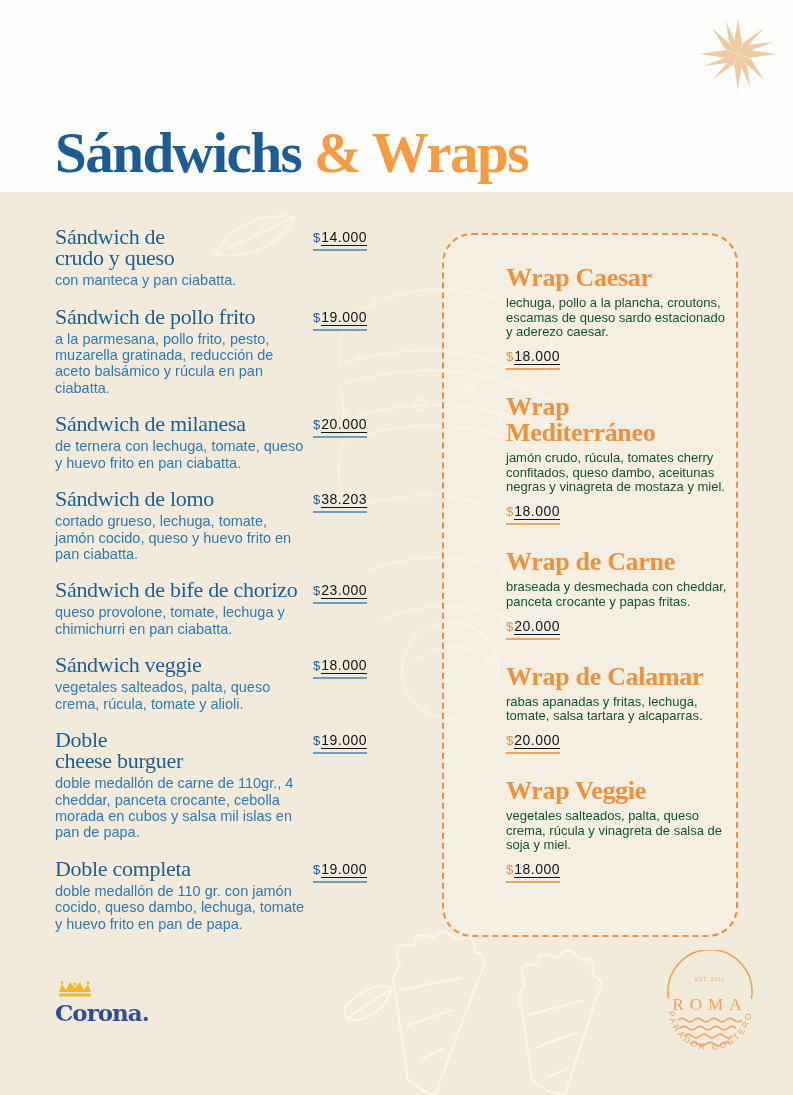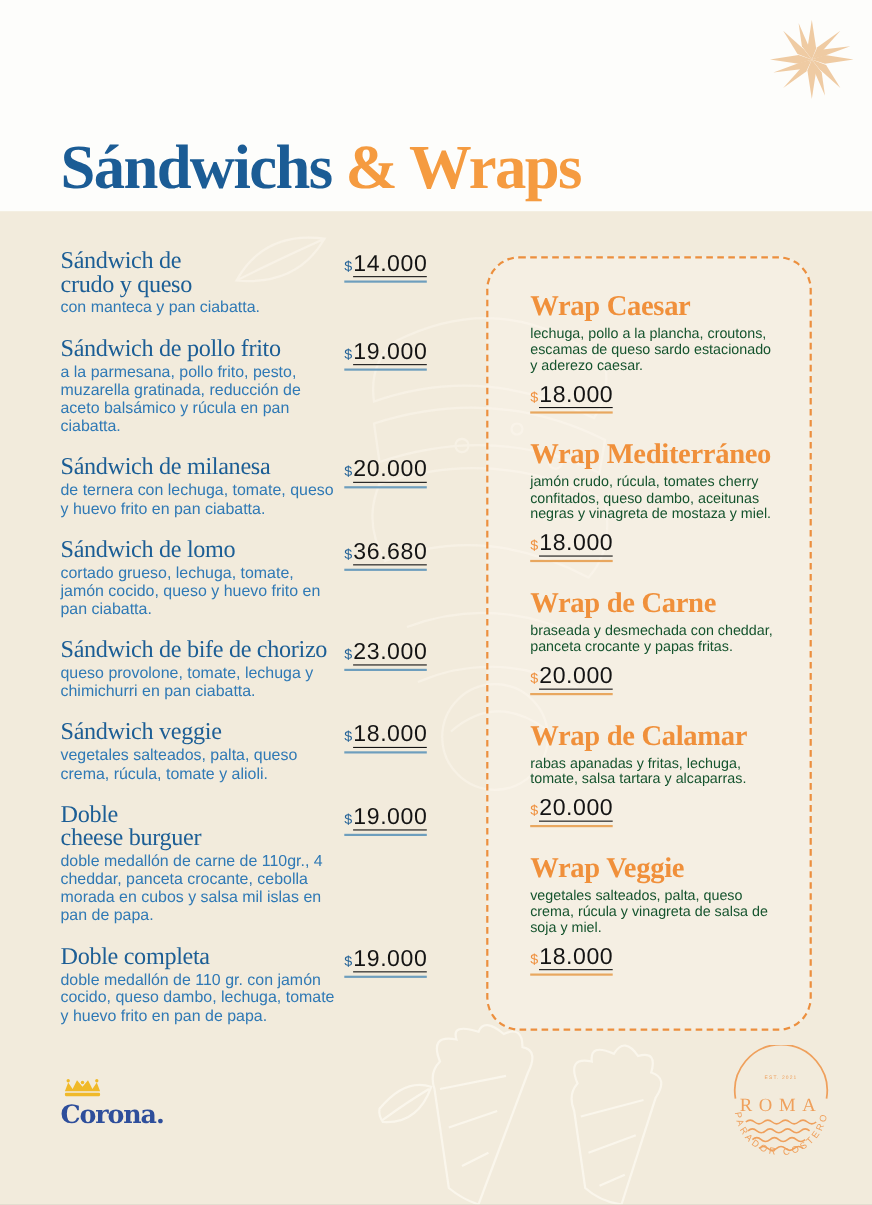--- a/index.html
+++ b/index.html
@@ -23,31 +23,31 @@
   .item-text{width:254px;}
   .item-name{
     font-family:"Liberation Serif","DejaVu Serif",serif;font-weight:400;
     color:#1C5E95;font-size:22px;line-height:0.96;letter-spacing:-0.3px;white-space:pre-line;
   }
   .item-desc{color:#2F79B5;font-size:14.5px;line-height:1.13;margin-top:4px;}
   .price-box{width:90px;flex:none;padding-top:2px;}
   .price{display:inline-block;white-space:nowrap;border-bottom:2px solid #6E9EBD;padding-bottom:3px;}
   .price .cur{font-size:13px;color:#1D5E95;margin-right:1px;}
   .price .num{
-    font-size:21px;color:#141414;letter-spacing:0.5px;
+    font-size:14px;color:#141414;letter-spacing:0.5px;
     border-bottom:1.5px solid #141414;padding-bottom:0px;
   }
 
   
   .panel{
     position:absolute;left:442px;top:233px;width:296px;height:704px;
     border:2px dashed #EC8F3E;border-radius:30px;box-sizing:border-box;
     padding:30px 18px 0 38px;background:rgba(255,252,246,0.25);
   }
-  .wrap-item{margin-bottom:24px;}
+  .wrap-item{margin-bottom:24px;margin-left:24px;}
   .wrap-name{
     font-family:"Liberation Serif","DejaVu Serif",serif;font-weight:700;
     color:#F0903B;font-size:26px;line-height:1;letter-spacing:-0.3px;
   }
   .wrap-desc{color:#14532d;font-size:13px;line-height:1.13;margin-top:5px;width:228px;}
   .wrap-item .price{border-bottom-color:#E8A75F;margin-top:7px;}
   .wrap-item .price .cur{color:#EF8E3A;}
 
   
   .corona{position:absolute;left:55px;top:980px;width:86px;text-align:left;}
@@ -139,21 +139,21 @@
       <div class="price-box">
         <span class="price"><span class="cur">$</span><span class="num">20.000</span></span>
       </div>
     </div>
       <div class="item">
       <div class="item-text">
         <div class="item-name">Sándwich de lomo</div>
         <div class="item-desc">cortado grueso, lechuga, tomate, jamón cocido, queso y huevo frito en pan ciabatta.</div>
       </div>
       <div class="price-box">
-        <span class="price"><span class="cur">$</span><span class="num">36.680</span></span>
+        <span class="price"><span class="cur">$</span><span class="num">38.203</span></span>
       </div>
     </div>
       <div class="item">
       <div class="item-text">
         <div class="item-name">Sándwich de bife de chorizo</div>
         <div class="item-desc">queso provolone, tomate, lechuga y chimichurri en pan ciabatta.</div>
       </div>
       <div class="price-box">
         <span class="price"><span class="cur">$</span><span class="num">23.000</span></span>
       </div>

